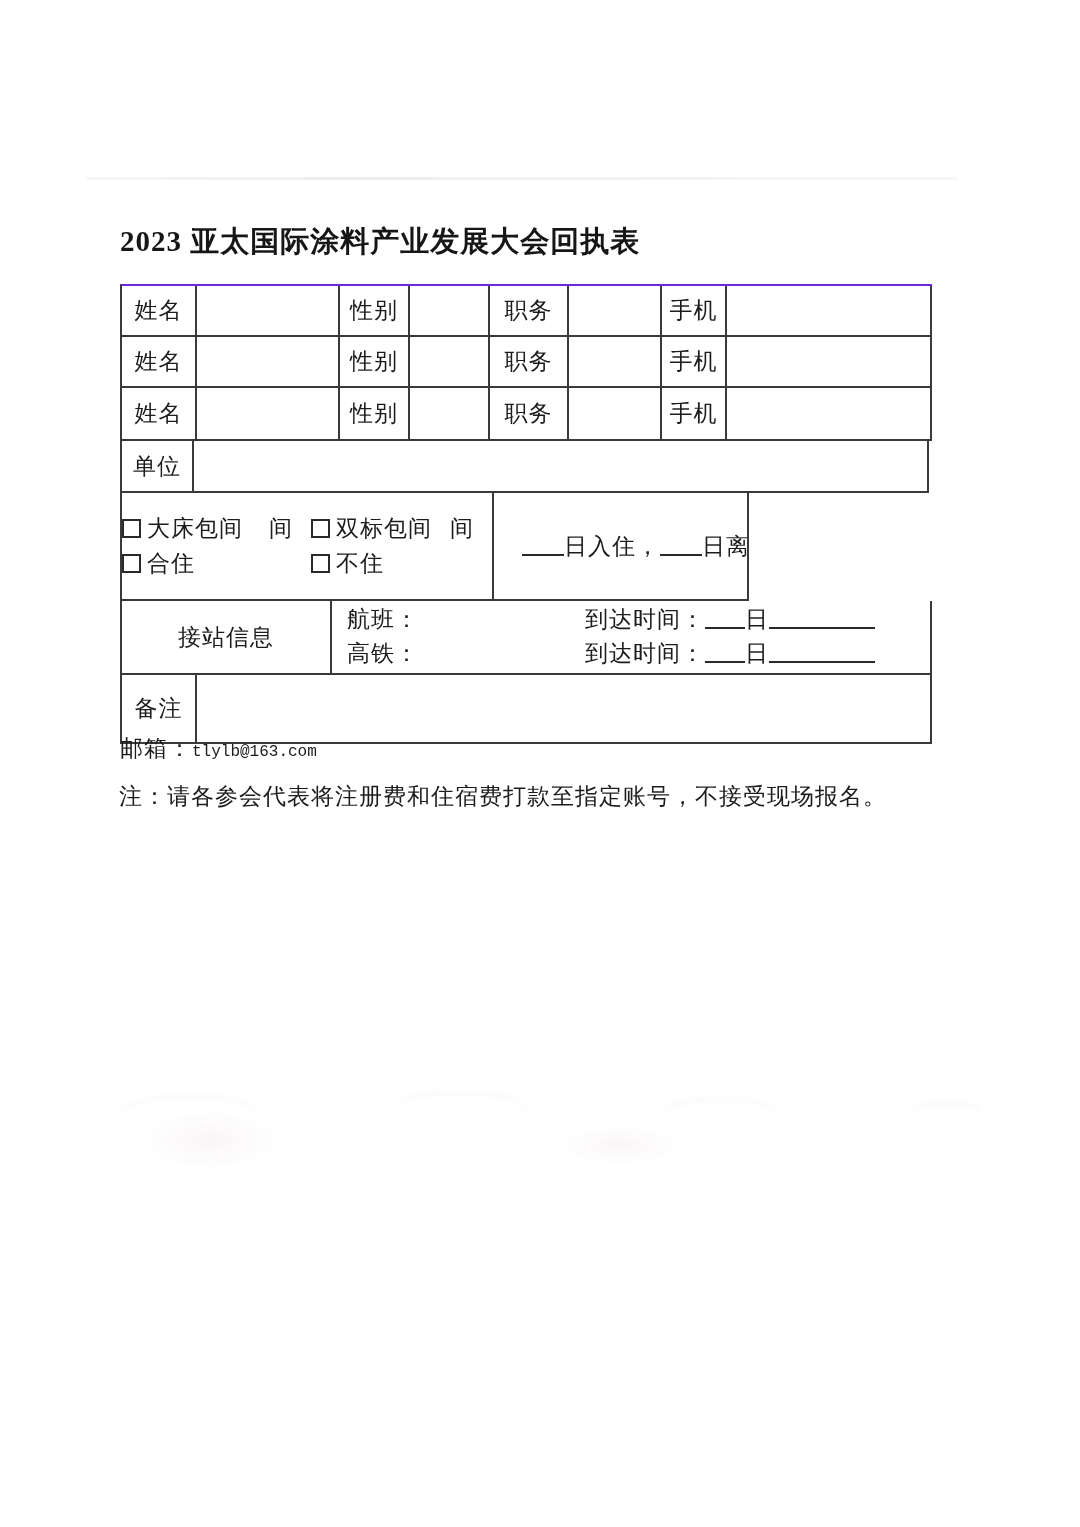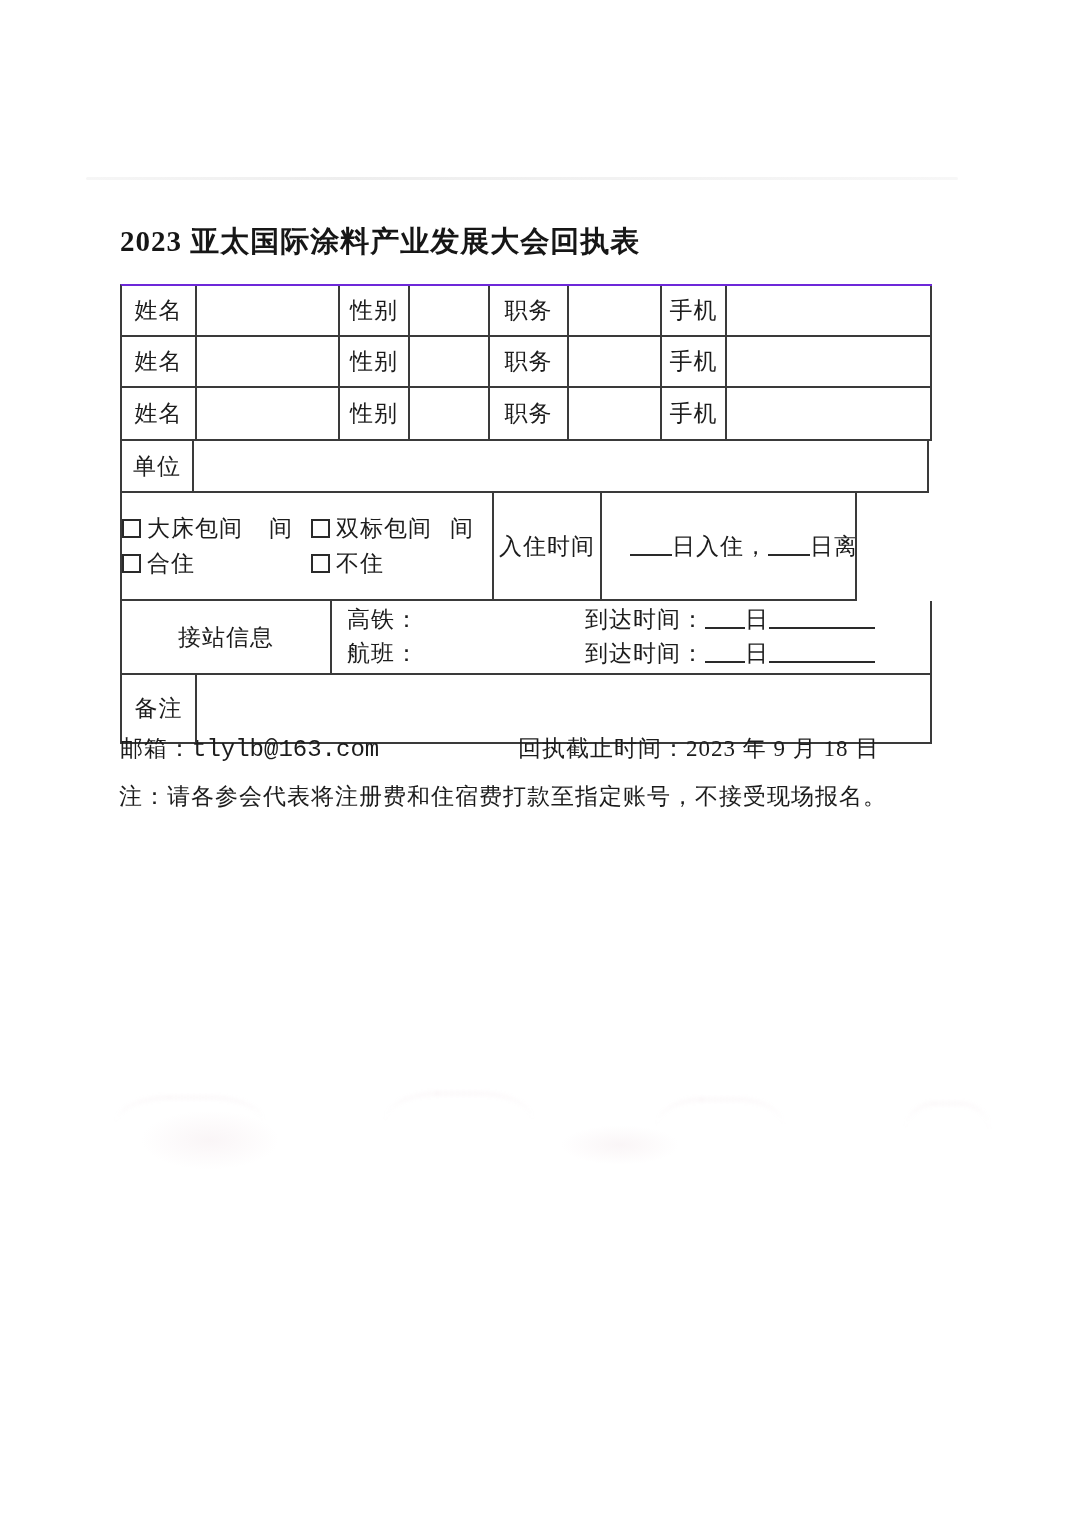--- a/index.html
+++ b/index.html
@@ -87,21 +87,21 @@
   .pickup-line{line-height:34px;white-space:nowrap;}
   .mode{display:inline-block;width:238px;}
 
   
   .footline{
     position:absolute;left:120px;top:733px;width:810px;height:32px;
     font-size:23px;letter-spacing:1px;
   }
   .mono{
     font-family:"Liberation Mono","DejaVu Sans Mono",monospace;
-    font-size:24px;letter-spacing:0;
+    font-size:16px;letter-spacing:0;
   }
   .deadline{position:absolute;left:398px;top:0;}
   .note{
     position:absolute;left:119px;top:781px;width:860px;
     font-size:23px;letter-spacing:1px;line-height:32px;
   }
 </style>
 </head>
 <body>
 
@@ -178,51 +178,47 @@
               <span>合住</span>
             </span>
             <span class="gap"></span>
             <span class="opt-group">
               <span class="cb"></span>
               <span>不住</span>
             </span>
           </div>
         </div>
       </div>
-      <div class="cell" style="width:108px">入住时间</div>
       <div class="cell start" style="width:255px;padding-left:28px">
         <span class="checkin-value">
           <span class="blank w42"></span><span>日入住，</span><span class="blank w42"></span><span>日离开</span>
         </span>
       </div>
     </div>
 
     <div class="row" style="height:74px">
       <div class="cell" style="width:210px">接站信息</div>
       <div class="cell start" style="width:600px">
         <div class="pickup-lines">
           <div class="pickup-line">
+            <span class="mode">航班：</span><span>到达时间：</span><span class="blank w40"></span><span>日</span><span class="blank w106"></span>
+          </div>
+          <div class="pickup-line">
             <span class="mode">高铁：</span><span>到达时间：</span><span class="blank w40"></span><span>日</span><span class="blank w106"></span>
-          </div>
-          <div class="pickup-line">
-            <span class="mode">航班：</span><span>到达时间：</span><span class="blank w40"></span><span>日</span><span class="blank w106"></span>
           </div>
         </div>
       </div>
     </div>
 
     <div class="row" style="height:69px">
       <div class="cell" style="width:75px">备注</div>
       <div class="cell" style="width:735px"></div>
     </div>
 
   </div>
 
   <div class="footline">
     <span>邮箱：</span><span class="mono">tlylb@163.com</span>
-    <span class="deadline">
-      <span>回执截止时间：</span><span>2023 年 9 月 18 日</span>
-    </span>
   </div>
 
   <div class="note">注：请各参会代表将注册费和住宿费打款至指定账号，不接受现场报名。</div>
 
 </div>
 
 </body></html>

